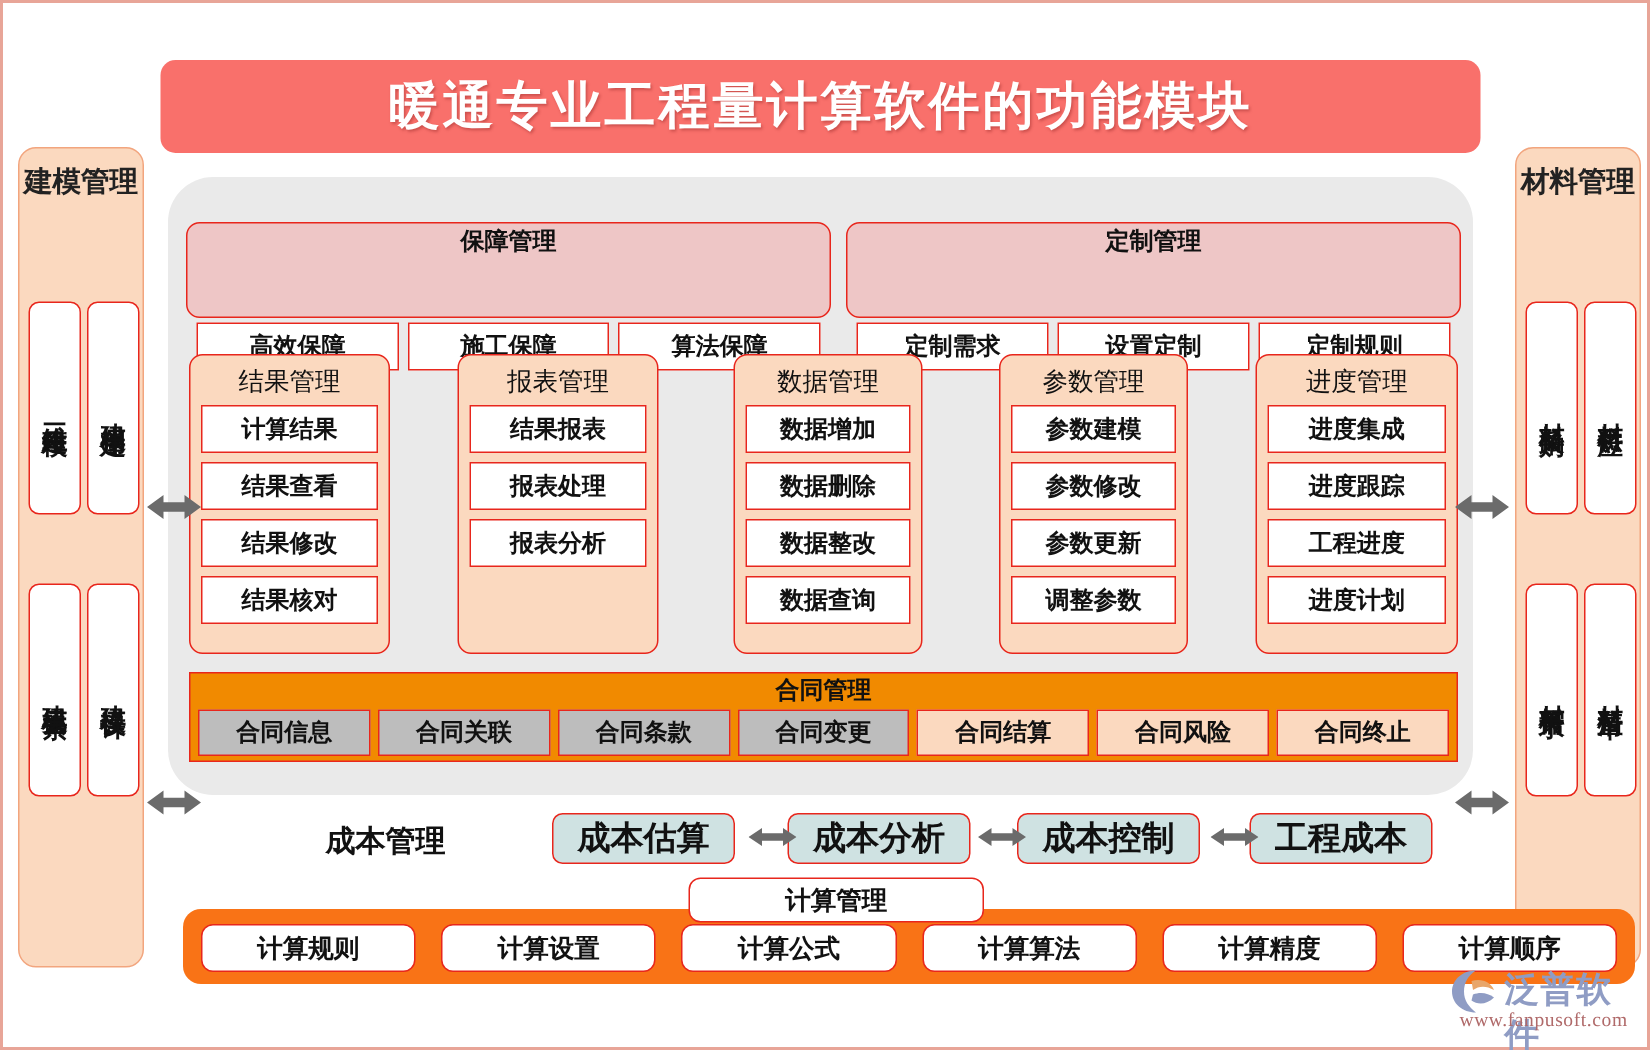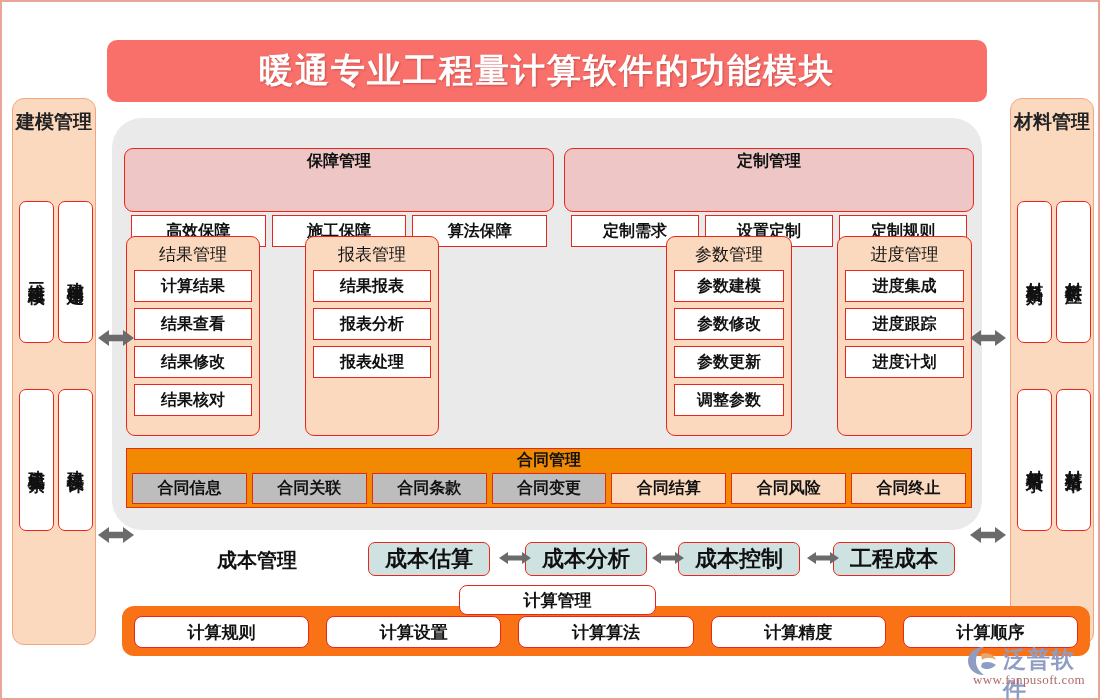--- a/index.html
+++ b/index.html
@@ -224,41 +224,51 @@
       <div class="mitem">结果查看</div>
       <div class="mitem">结果修改</div>
       <div class="mitem">结果核对</div>
     </div>
   </div>
 
   <div id="mod-1" class="mod-col">
     <div class="mh">报表管理</div>
     <div class="mlist">
       <div class="mitem">结果报表</div>
+      <div class="mitem">报表处理</div>
       <div class="mitem">报表分析</div>
-      <div class="mitem">报表处理</div>
-    </div>
-  </div>
-
+    </div>
+  </div>
+
+  <div id="mod-2" class="mod-col">
+    <div class="mh">数据管理</div>
+    <div class="mlist">
+      <div class="mitem">数据增加</div>
+      <div class="mitem">数据删除</div>
+      <div class="mitem">数据整改</div>
+      <div class="mitem">数据查询</div>
+    </div>
+  </div>
 
   <div id="mod-3" class="mod-col">
     <div class="mh">参数管理</div>
     <div class="mlist">
       <div class="mitem">参数建模</div>
       <div class="mitem">参数修改</div>
       <div class="mitem">参数更新</div>
       <div class="mitem">调整参数</div>
     </div>
   </div>
 
   <div id="mod-4" class="mod-col">
     <div class="mh">进度管理</div>
     <div class="mlist">
       <div class="mitem">进度集成</div>
       <div class="mitem">进度跟踪</div>
+      <div class="mitem">工程进度</div>
       <div class="mitem">进度计划</div>
     </div>
   </div>
 
   <div id="contract-bar">
     <div class="ch">合同管理</div>
     <div class="crow">
       <div class="citem grey">合同信息</div>
       <div class="citem grey">合同关联</div>
       <div class="citem grey">合同条款</div>
@@ -283,20 +293,21 @@
   </svg>
   <svg id="carr-2" class="cost-arrow" viewBox="0 0 32 14">
     <path d="M0 7 L9 1 L9 4.5 L23 4.5 L23 1 L32 7 L23 13 L23 9.5 L9 9.5 L9 13 Z" fill="#6b6b6b"></path>
   </svg>
 
   <div id="calc-chip">计算管理</div>
   <div id="calc-bar">
     <div class="crow2">
       <div class="cbitem">计算规则</div>
       <div class="cbitem">计算设置</div>
+      <div class="cbitem">计算公式</div>
       <div class="cbitem">计算算法</div>
       <div class="cbitem">计算精度</div>
       <div class="cbitem">计算顺序</div>
     </div>
   </div>
 
   <svg id="la-left-top" class="link-arrow" viewBox="0 0 36 18">
     <path d="M0 9 L11 1 L11 5.8 L25 5.8 L25 1 L36 9 L25 17 L25 12.2 L11 12.2 L11 17 Z" fill="#6b6b6b"></path>
   </svg>
   <svg id="la-left-bot" class="link-arrow" viewBox="0 0 36 18">

